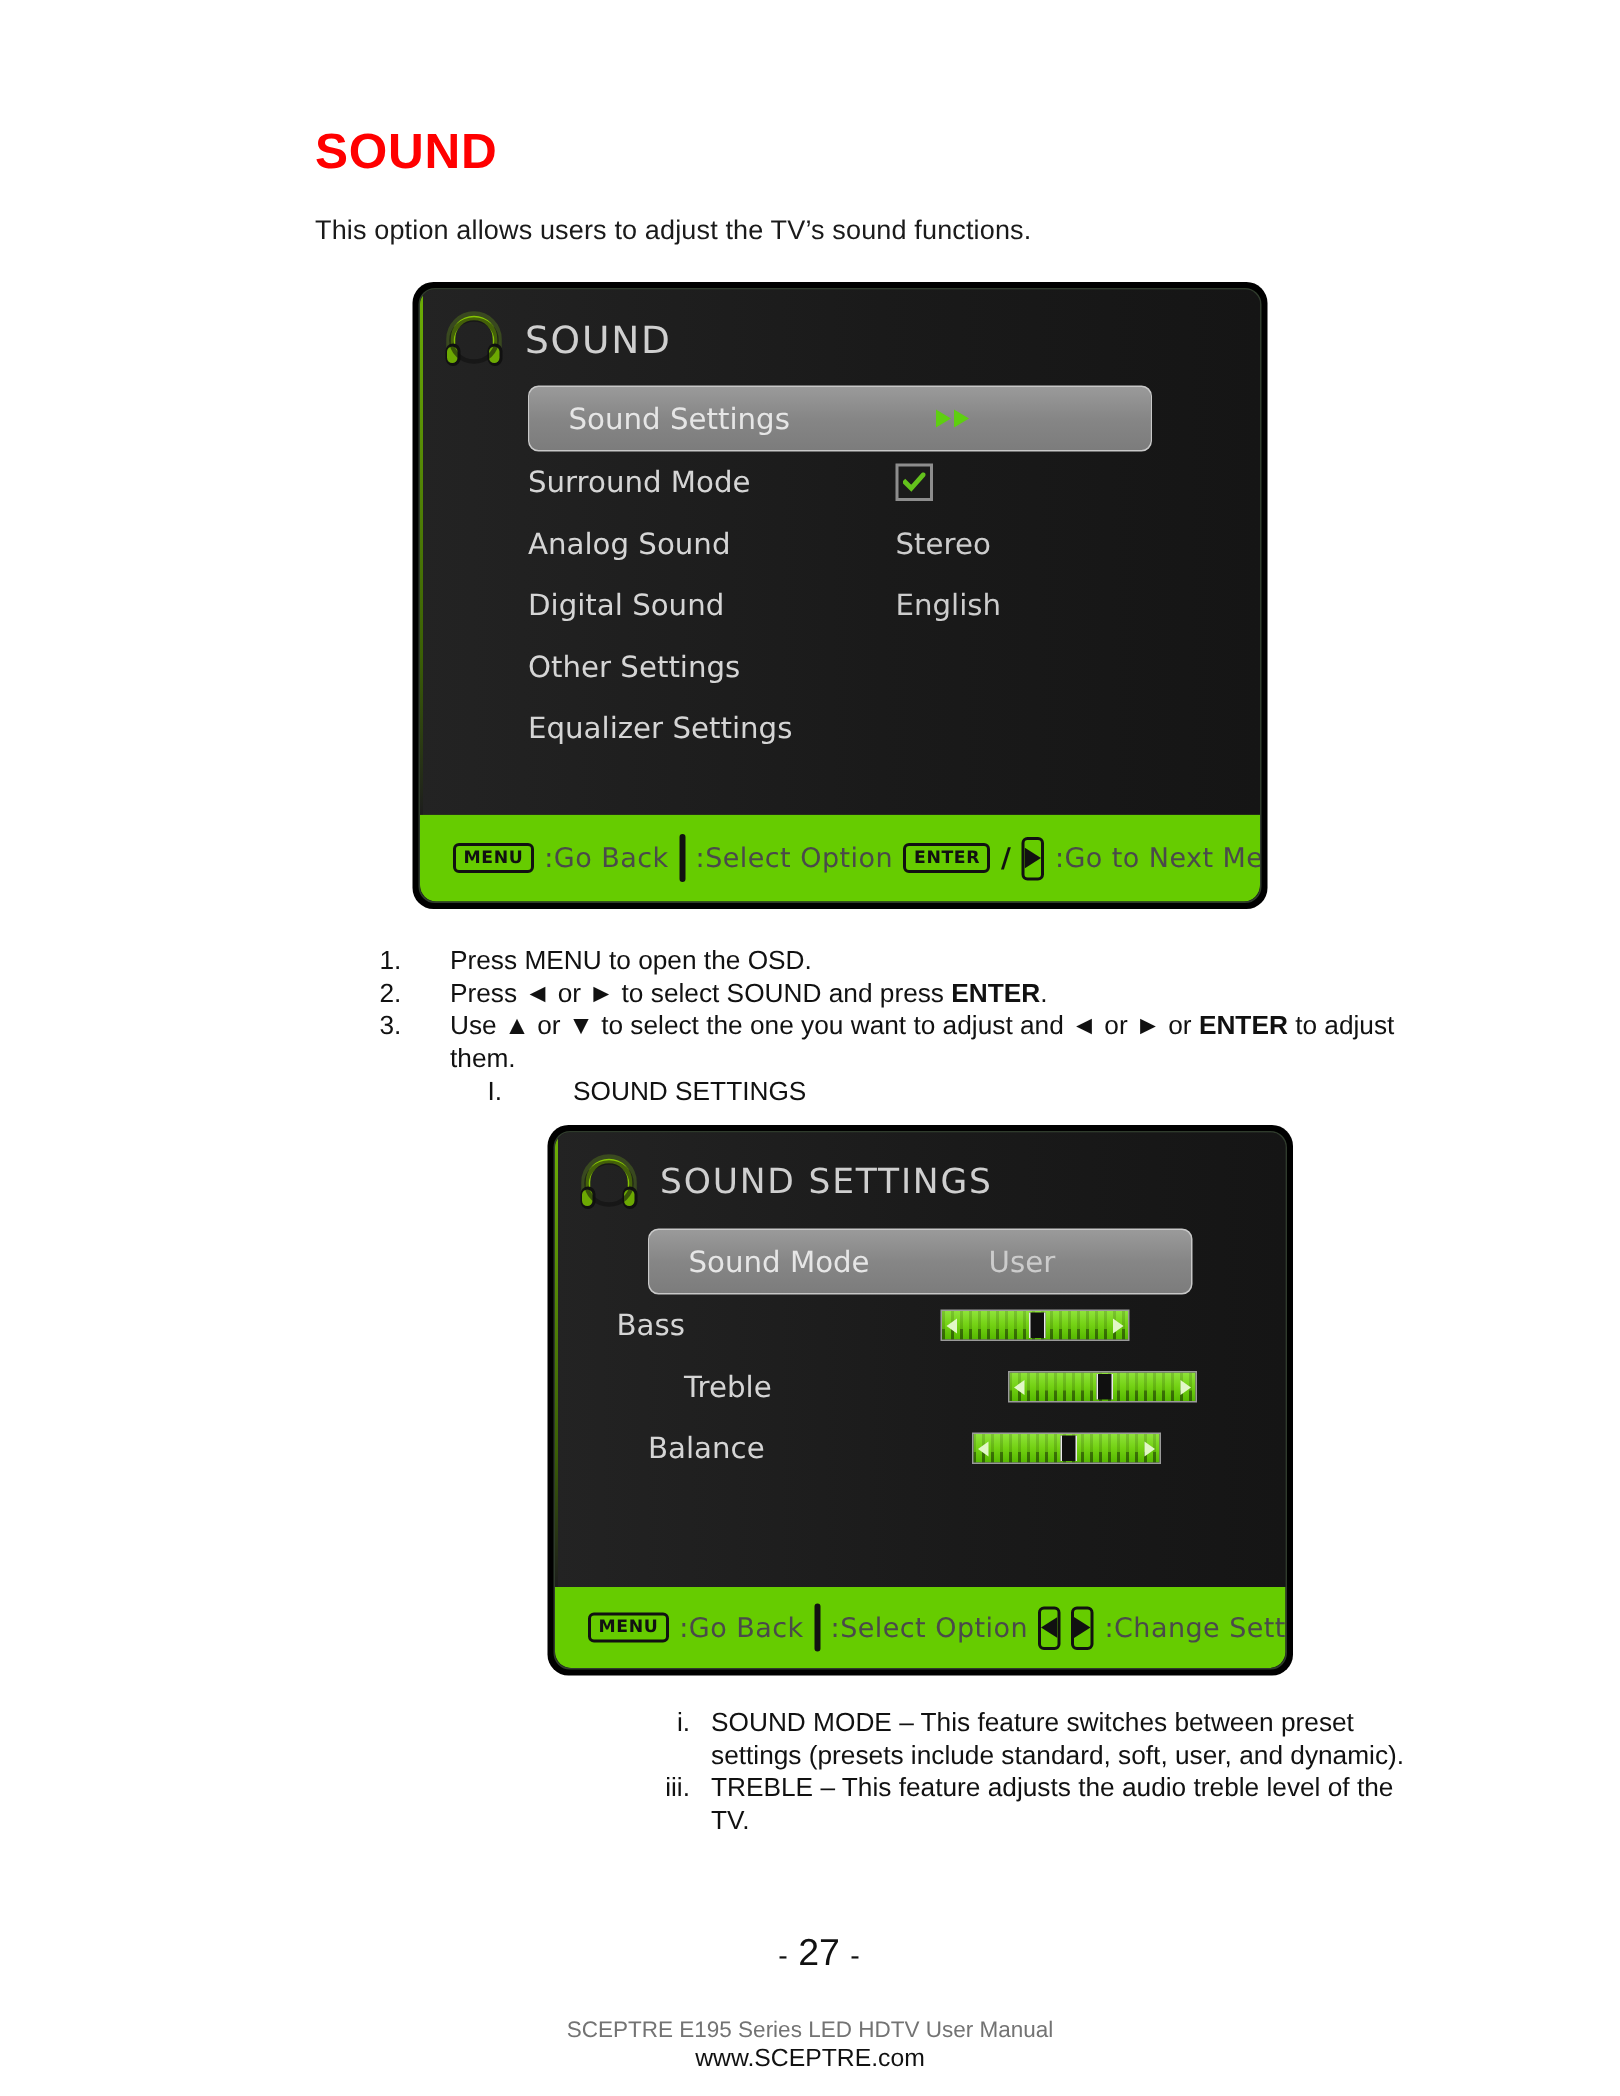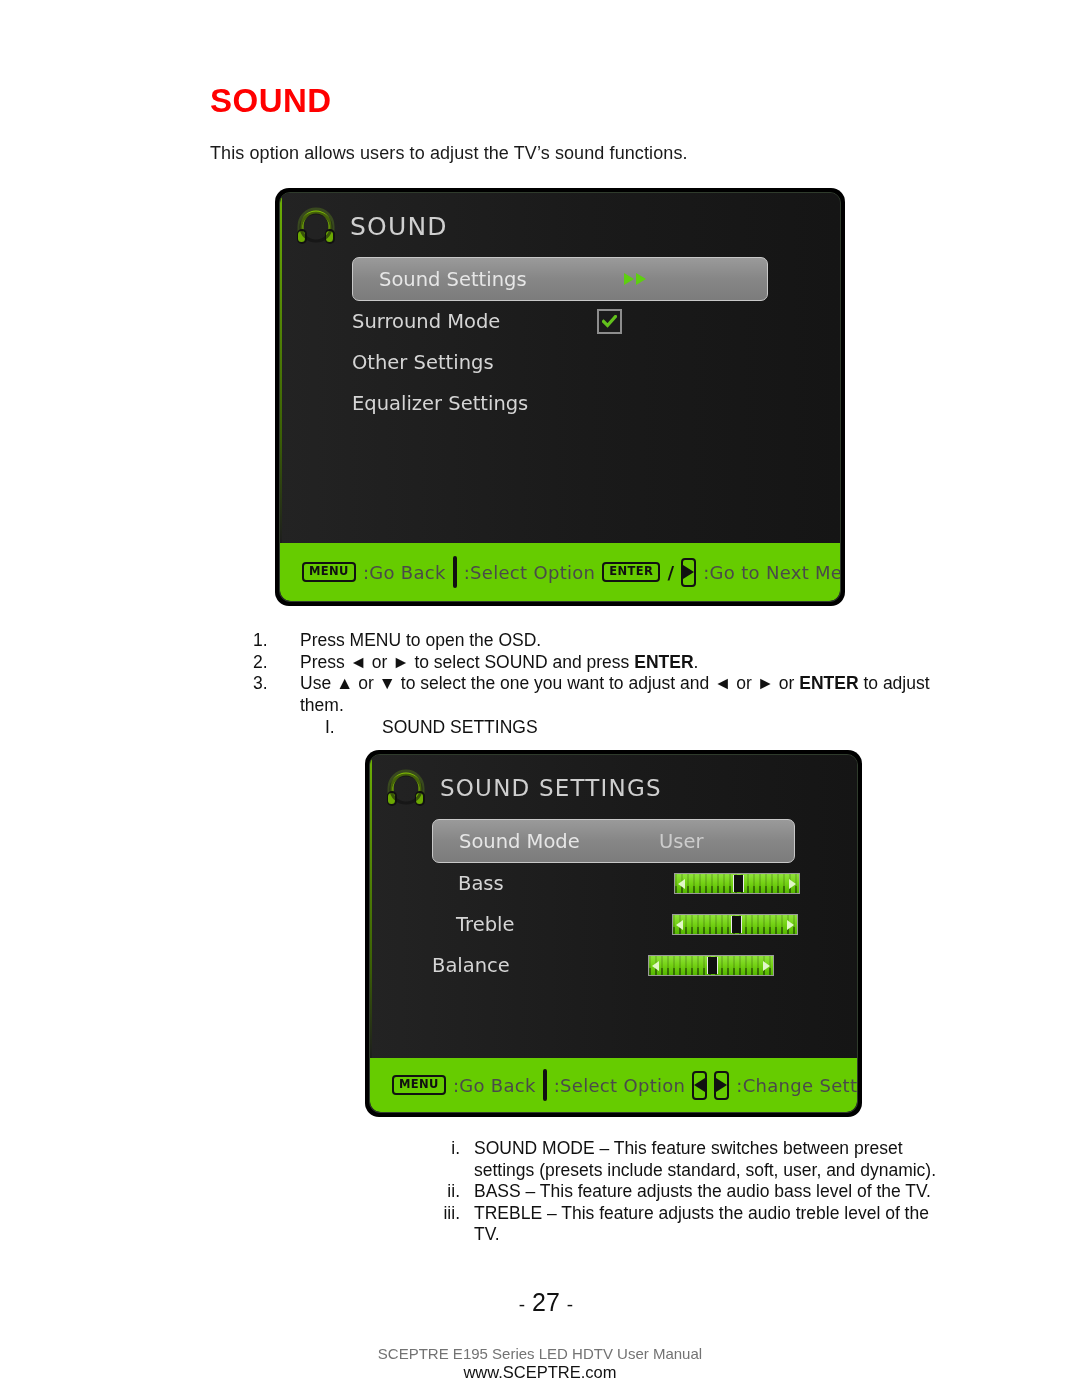--- a/index.html
+++ b/index.html
@@ -329,21 +329,29 @@
 
         <div class="osd-row">
           <span class="lbl">Surround Mode</span>
           <span class="cbox">
             <svg width="15" height="13" viewBox="0 0 15 13">
               <path d="M1.5 6.5 L5.5 10.5 L13.5 1.5" fill="none" stroke="#63c11c" stroke-width="3.2" stroke-linecap="square"></path>
             </svg>
           </span>
         </div>
 
-
+        <div class="osd-row">
+          <span class="lbl">Analog Sound</span>
+          <span class="val">Stereo</span>
+        </div>
+
+        <div class="osd-row">
+          <span class="lbl">Digital Sound</span>
+          <span class="val">English</span>
+        </div>
 
         <div class="osd-row">
           <span class="lbl">Other Settings</span>
         </div>
 
         <div class="osd-row">
           <span class="lbl">Equalizer Settings</span>
         </div>
       </div>
     </div>
@@ -412,21 +420,21 @@
         <div class="osd-title small">SOUND SETTINGS</div>
       </div>
 
       <div class="osd-rows">
 
         <div class="osd-row highlight" style="margin-left:62px;margin-right:62px;">
           <span class="lbl" style="width:200px;">Sound Mode</span>
           <span class="val">User</span>
         </div>
 
-        <div class="osd-row" style="margin-left:88px;margin-right:32px;">
+        <div class="osd-row" style="margin-left:41px;margin-right:32px;">
           <span class="lbl" style="width:216px;">Bass</span>
           <span class="slider">
             <span class="ticks"></span>
               <span class="tips"></span>
             <span class="sl-arrow-l"></span>
             <span class="sl-arrow-r"></span>
             <span class="thumb" style="left: calc(50% - 4px);"></span>
           </span>
         </div>
 
@@ -481,24 +489,20 @@
     </div>
   </div>
 </div>
 
 <div class="defs">
   <div class="def">
     <span class="num">i.</span>
     <span class="txt">SOUND MODE – This feature switches between preset settings (presets include standard, soft, user, and dynamic).</span>
   </div>
   <div class="def">
-    <span class="num">ii.</span>
-    <span class="txt">BASS – This feature adjusts the audio bass level of the TV.</span>
-  </div>
-  <div class="def">
     <span class="num">iii.</span>
     <span class="txt">TREBLE – This feature adjusts the audio treble level of the TV.</span>
   </div>
 </div>
 
 <div class="pagenum">
   <span class="dash">-</span>
   <span>27</span>
   <span class="dash">-</span>
 </div>

